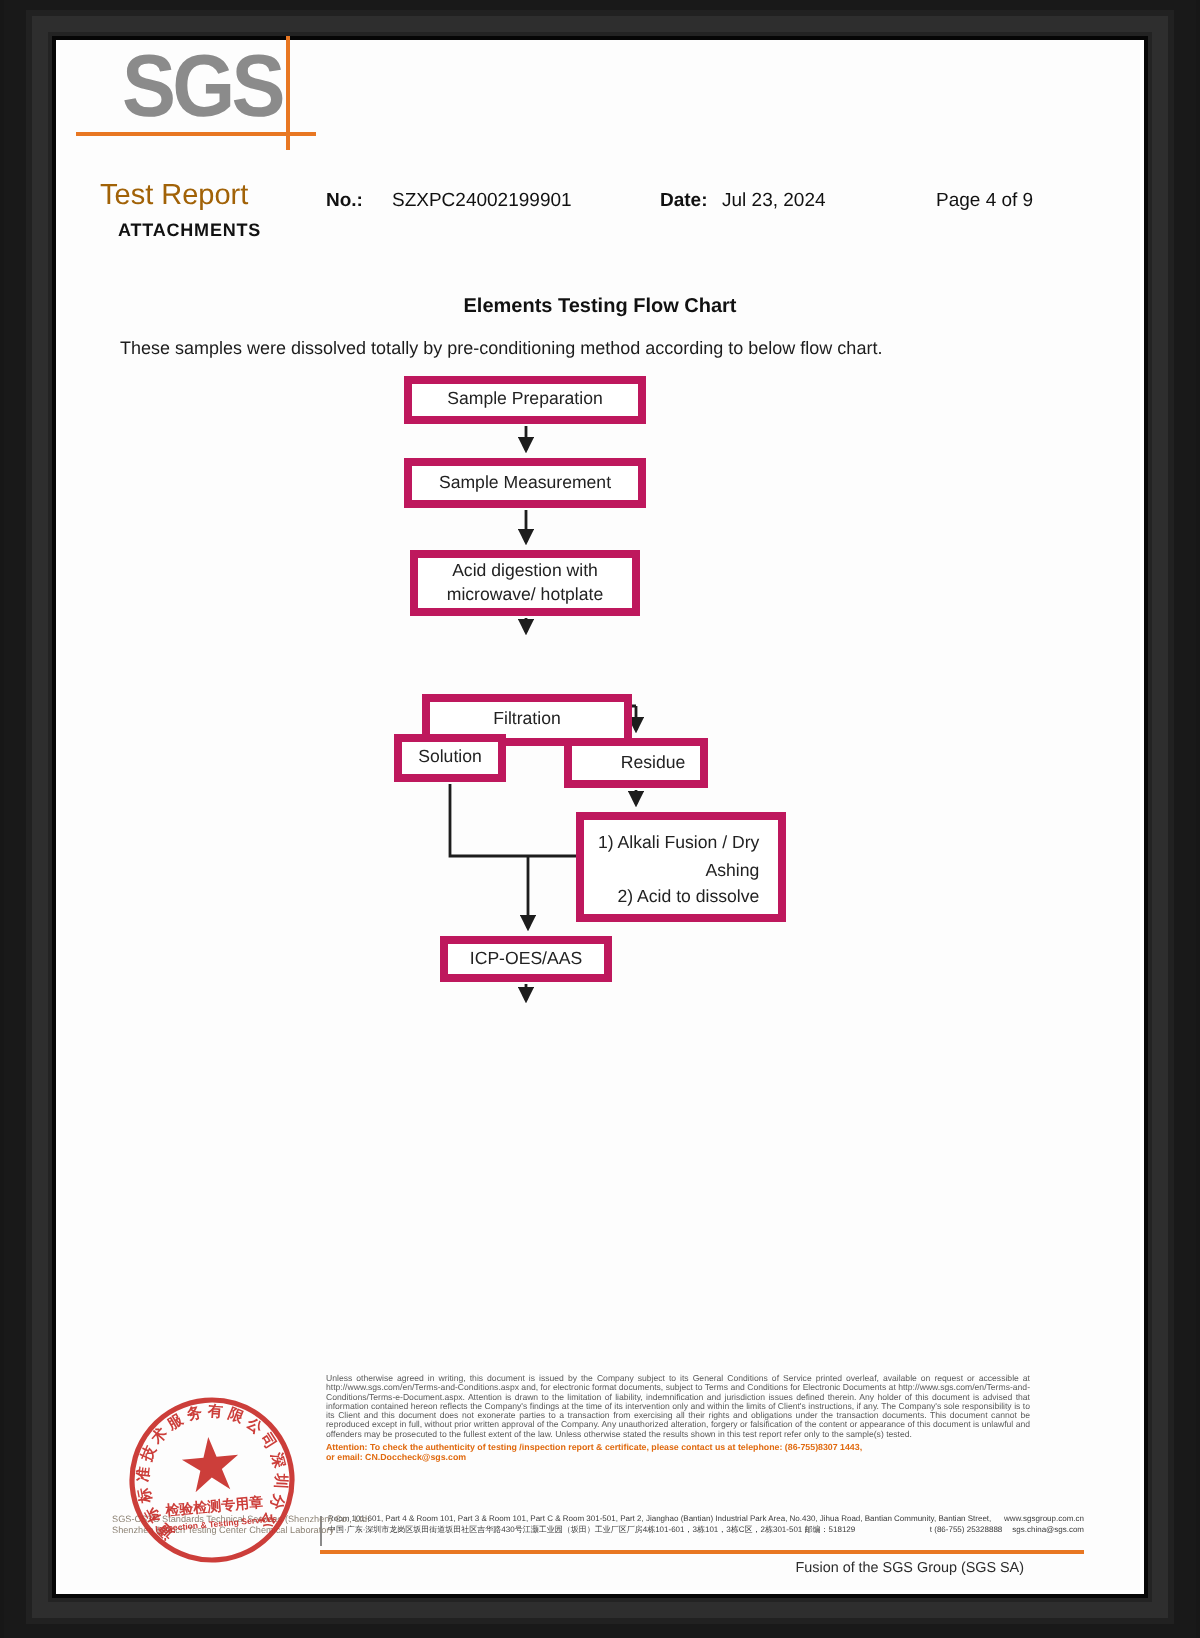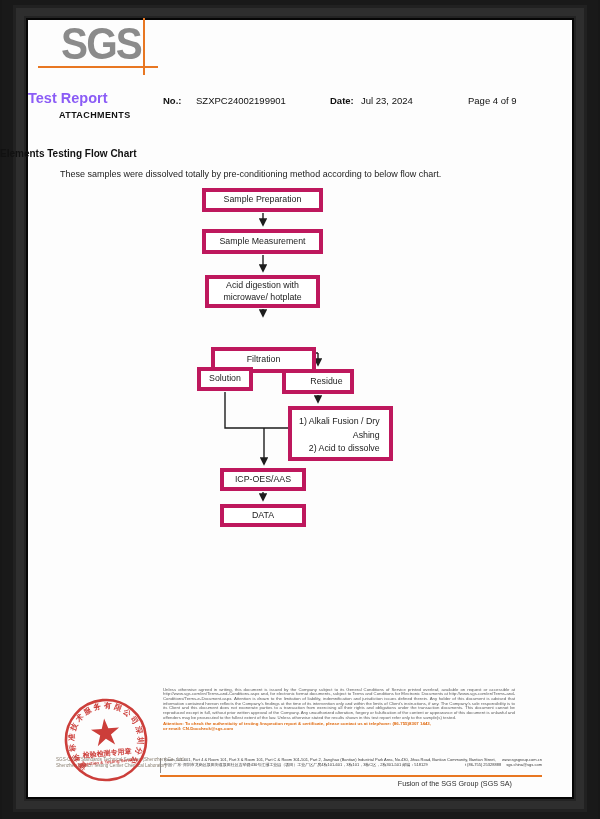--- a/index.html
+++ b/index.html
@@ -5,25 +5,25 @@
   html,body{margin:0;padding:0;background:#0e0e0e;}
   .page{position:relative;width:600px;height:819px;background:#171717;overflow:hidden;
         font-family:"Liberation Sans",sans-serif;color:#1d1d1d;}
   .paper{position:absolute;left:28px;top:20px;width:544px;height:777px;background:#fdfdfd;
          box-shadow:0 0 0 2px #060606,0 0 0 4px #232323,0 0 0 12px #2e2e2e,0 0 0 15px #212121,0 0 0 26px #191919;}
   .abs{position:absolute;}
   .logo{left:61px;top:22px;font-size:44px;font-weight:bold;color:#8b8b8b;letter-spacing:-2px;
         transform:scaleX(.92);transform-origin:0 0;line-height:1;}
   .logo-hline{left:38px;top:66px;width:120px;height:2px;background:#e87722;}
   .logo-vline{left:143px;top:18px;width:2px;height:57px;background:#e87722;}
-  .report-title{left:28px;top:90px;font-size:14.5px;font-weight:bold;color:#8b5cf6;}
+  .report-title{left:50px;top:90px;font-size:14.5px;font-weight:normal;color:#a16207;}
   .attachments{left:59px;top:110px;font-size:9px;font-weight:bold;letter-spacing:.4px;color:#111;}
   .hdr{top:95px;font-size:9.5px;color:#111;white-space:nowrap;}
   .hdr-label{font-weight:bold;}
-  .chart-title{left:0;top:148px;width:600px;font-size:10px;font-weight:bold;color:#111;}
+  .chart-title{left:0;top:148px;width:600px;text-align:center;font-size:10px;font-weight:bold;color:#111;}
   .intro{left:60px;top:169px;font-size:9px;white-space:nowrap;color:#1c1c1c;}
   .fbox{position:absolute;border:4px solid #be185d;background:#fff;display:flex;align-items:center;
         justify-content:center;text-align:center;font-size:8.8px;line-height:1.35;color:#222;
         white-space:pre-line;box-sizing:border-box;}
   .fbox.left{align-items:flex-start;justify-content:flex-start;text-align:right;padding:5px 0 0 7px;line-height:1.55;}
   .flow-arrows{position:absolute;left:0;top:0;}
   .scale-half{transform:scale(.5);transform-origin:0 0;}
   .disclaimer{font-size:8.6px;line-height:9.3px;color:#5a5a5a;text-align:justify;}
   .attention{font-size:8.8px;line-height:10px;color:#e06a10;font-weight:bold;margin-top:3px;}
   .addr-line{display:flex;font-size:8px;line-height:10.5px;color:#3a3a3a;white-space:nowrap;}
@@ -80,21 +80,20 @@
   <div class="fbox" style="left:202px;top:229px;width:121px;height:25px;">Sample Measurement</div>
   <div class="fbox" style="left:205px;top:275px;width:115px;height:33px;">Acid digestion with
 microwave/ hotplate</div>
   <div class="fbox" style="left:211px;top:320px;width:105px;height:26px;margin-top:27px;">Filtration</div>
   <div class="fbox" style="left:197px;top:367px;width:56px;height:24px;">Solution</div>
   <div class="fbox" style="left:282px;top:369px;width:72px;height:25px;padding-left:17px;">Residue</div>
   <div class="fbox left" style="left:288px;top:406px;width:105px;height:55px;">1) Alkali Fusion / Dry
 &nbsp;&nbsp;&nbsp;&nbsp;Ashing
 2) Acid to dissolve</div>
   <div class="fbox" style="left:220px;top:468px;width:86px;height:23px;">ICP-OES/AAS</div>
-  <div class="fbox" style="left:220px;top:504px;width:86px;height:23px;">DATA</div>
 
   <div class="abs" style="left:163px;top:687px;width:352px;height:62px;">
     <div class="scale-half" style="width:704px;">
       <div class="disclaimer">Unless otherwise agreed in writing, this document is issued by the Company subject to its General Conditions of Service printed overleaf, available on request or accessible at http://www.sgs.com/en/Terms-and-Conditions.aspx and, for electronic format documents, subject to Terms and Conditions for Electronic Documents at http://www.sgs.com/en/Terms-and-Conditions/Terms-e-Document.aspx. Attention is drawn to the limitation of liability, indemnification and jurisdiction issues defined therein. Any holder of this document is advised that information contained hereon reflects the Company's findings at the time of its intervention only and within the limits of Client's instructions, if any. The Company's sole responsibility is to its Client and this document does not exonerate parties to a transaction from exercising all their rights and obligations under the transaction documents. This document cannot be reproduced except in full, without prior written approval of the Company. Any unauthorized alteration, forgery or falsification of the content or appearance of this document is unlawful and offenders may be prosecuted to the fullest extent of the law. Unless otherwise stated the results shown in this test report refer only to the sample(s) tested.</div>
       <div class="attention">Attention: To check the authenticity of testing /inspection report &amp; certificate, please contact us at telephone: (86-755)8307 1443,</div>
       <div class="attention" style="margin-top:0;">or email: CN.Doccheck@sgs.com</div>
     </div>
   </div>
 
   <div class="addr-bar abs"></div>

